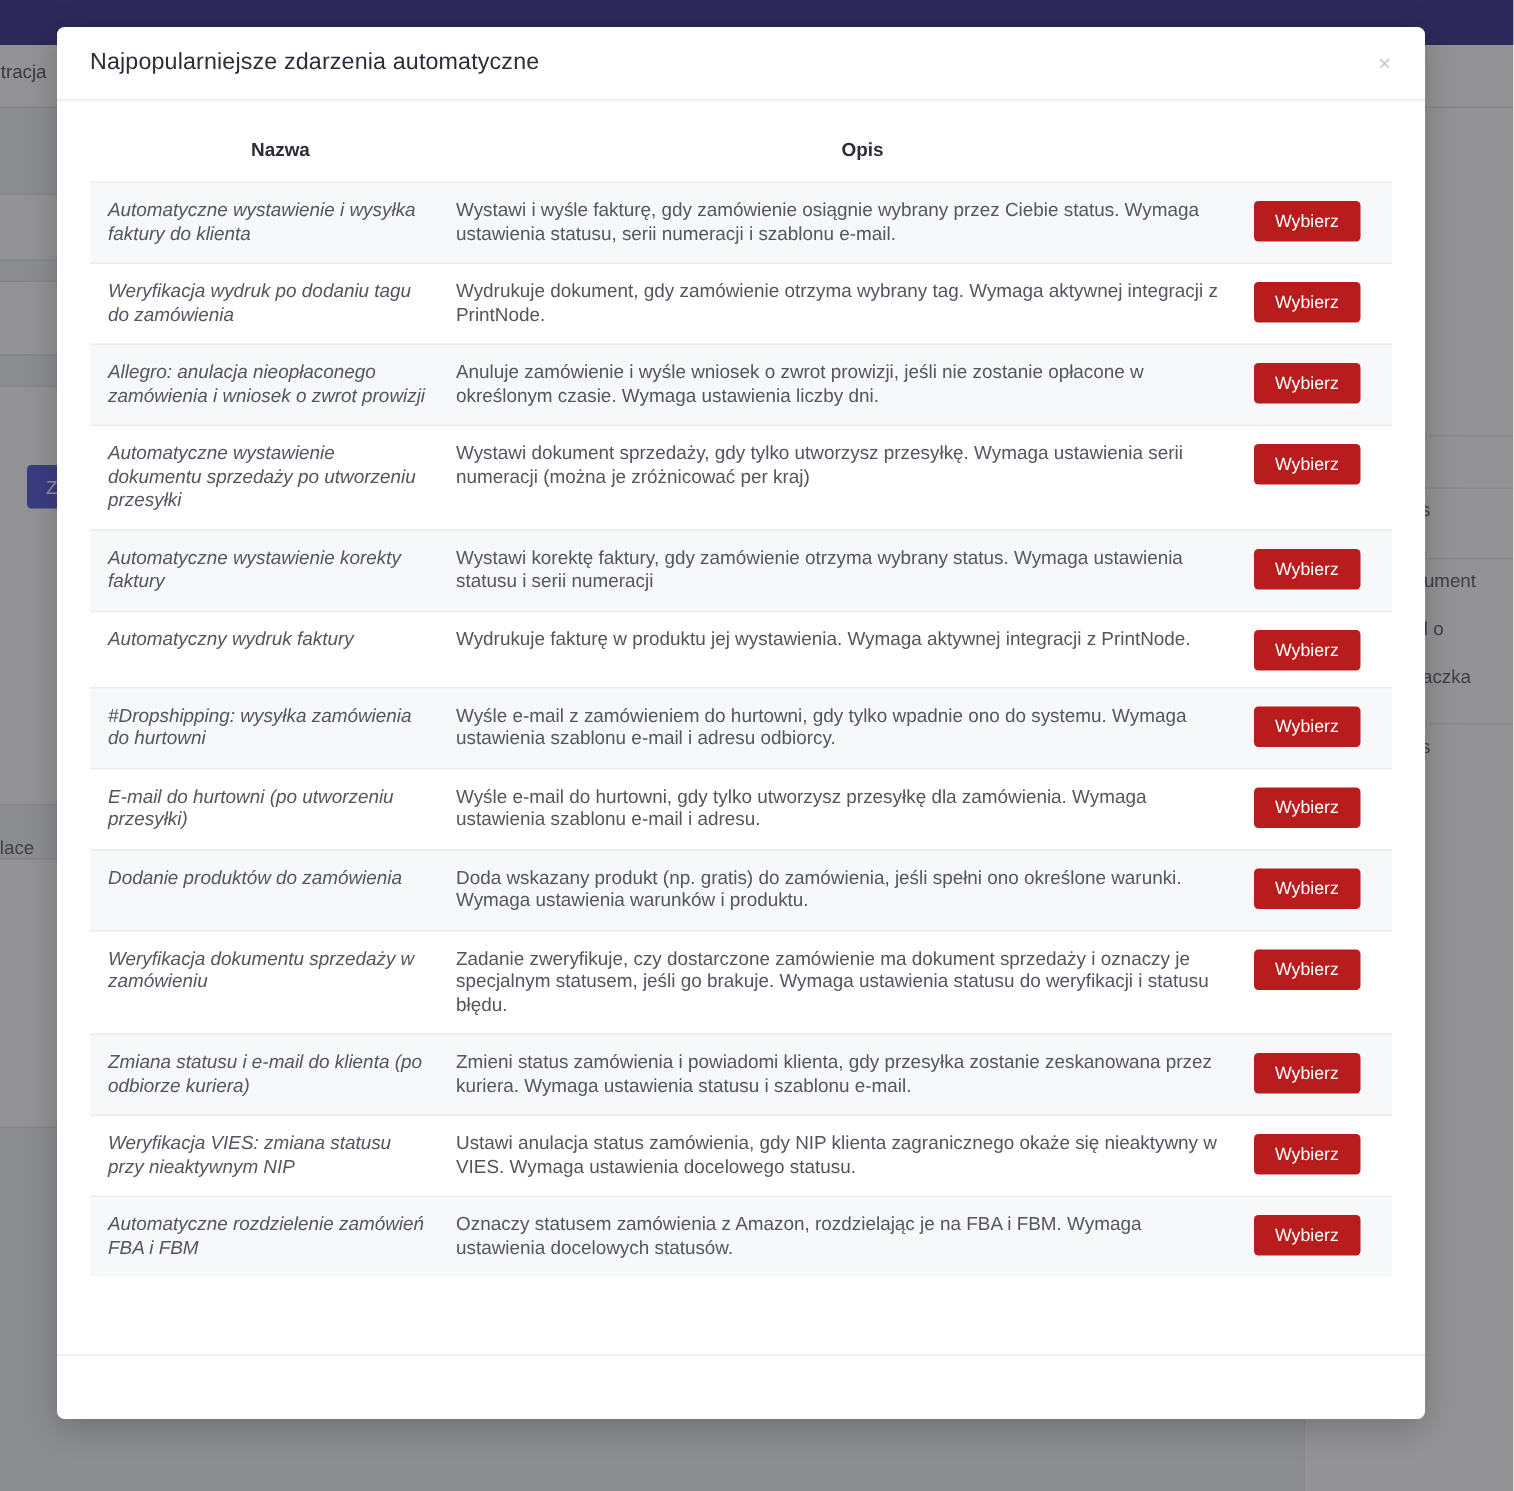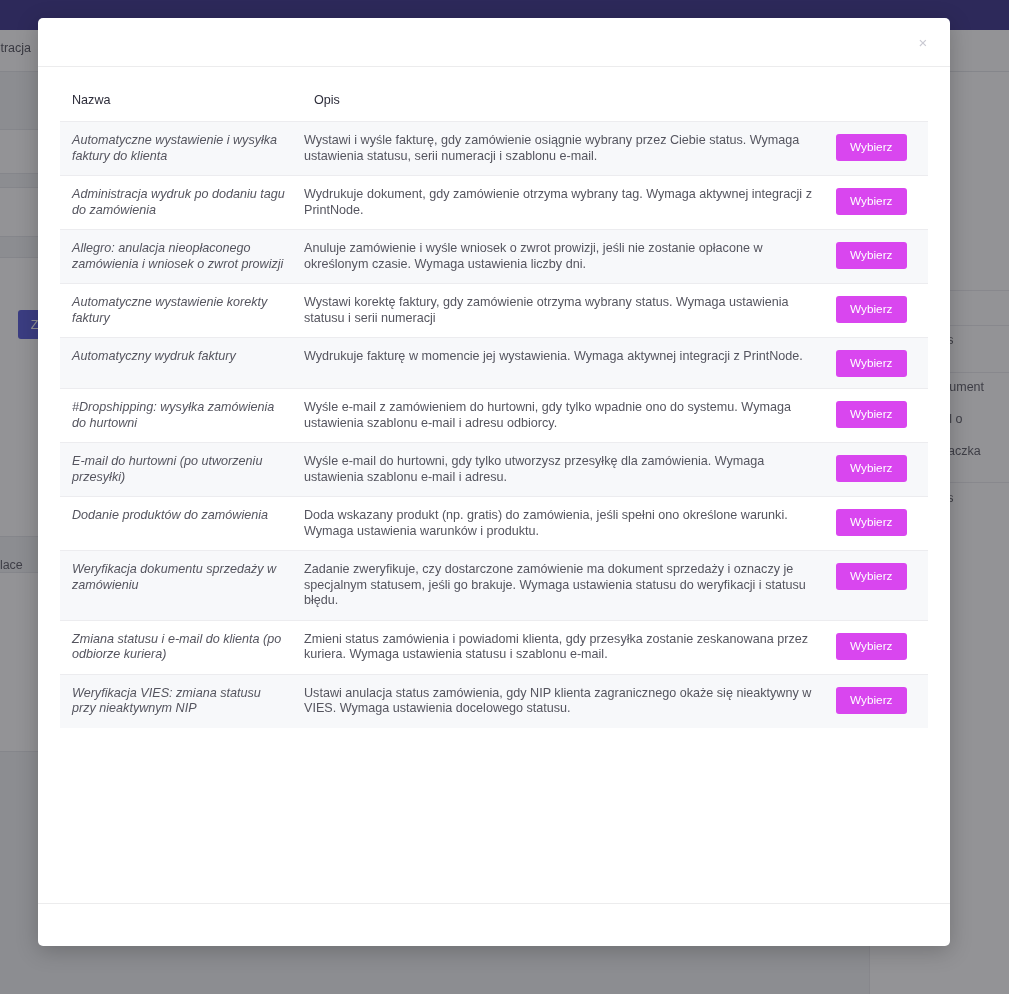--- a/index.html
+++ b/index.html
@@ -129,23 +129,23 @@
     flex: 0 0 43px;
     border-top: 1px solid #ececed;
   }
 
   table.events {
     width: 100%;
     border-collapse: collapse;
     table-layout: fixed;
   }
   table.events th {
-    text-align: left;
+    text-align: center;
     font-size: 12.6px;
-    font-weight: normal;
+    font-weight: bold;
     color: #2d2d3a;
     padding: 26px 0 14px 12px;
     vertical-align: bottom;
   }
   table.events th.c-name { width: 242px; }
   table.events th.c-desc { width: auto; }
   table.events th.c-act  { width: 92px; }
 
   table.events td {
     font-size: 12.6px;
@@ -156,21 +156,21 @@
     border-top: 1px solid #ececef;
   }
   table.events tbody tr:nth-child(odd) { background: #f7f8fa; }
   table.events tbody tr:nth-child(even) { background: #ffffff; }
   table.events td.c-name { padding-right: 14px; font-style: italic; }
   table.events td.c-desc { padding-right: 14px; padding-left: 2px; }
   table.events td.c-act  { padding-left: 0; padding-right: 0; text-align: left; }
 
   .wybierz-btn {
     display: inline-block;
-    background: #d946ef;
+    background: #b91c1c;
     color: #ffffff;
     font-size: 11.8px;
     border: none;
     border-radius: 3px;
     padding: 6px 14px 7px 14px;
     cursor: pointer;
     font-family: "Liberation Sans", sans-serif;
     white-space: nowrap;
     margin-top: 1px;
   }
@@ -203,56 +203,62 @@
     <div class="bg-right-text" style="top:307px; white-space:normal; width:120px;">Wystaw dokument (domyślnie)<br>Wyślij e-mail o zamówieniu<br>Domyślna paczka</div>
     <div class="bg-right-text" style="top:418px;">Ustaw status</div>
   </div>
 </div>
 
 <div id="overlay"></div>
 
 <div id="modal">
 
   <div id="modal-header">
+    <div id="modal-title">Najpopularniejsze zdarzenia automatyczne</div>
     <button id="modal-close">×</button>
   </div>
 
   <div id="modal-body">
     <table class="events">
       <thead>
         <tr>
           <th class="c-name">Nazwa</th>
           <th class="c-desc">Opis</th>
           <th class="c-act"></th>
         </tr>
       </thead>
       <tbody id="events-body">
           <tr>
             <td class="c-name">Automatyczne wystawienie i wysyłka faktury do klienta</td>
             <td class="c-desc">Wystawi i wyśle fakturę, gdy zamówienie osiągnie wybrany przez Ciebie status. Wymaga ustawienia statusu, serii numeracji i szablonu e-mail.</td>
             <td class="c-act"><button class="wybierz-btn">Wybierz</button></td>
           </tr>
           <tr>
-            <td class="c-name">Administracja wydruk po dodaniu tagu do zamówienia</td>
+            <td class="c-name">Weryfikacja wydruk po dodaniu tagu do zamówienia</td>
             <td class="c-desc">Wydrukuje dokument, gdy zamówienie otrzyma wybrany tag. Wymaga aktywnej integracji z PrintNode.</td>
             <td class="c-act"><button class="wybierz-btn">Wybierz</button></td>
           </tr>
           <tr>
             <td class="c-name">Allegro: anulacja nieopłaconego zamówienia i wniosek o zwrot prowizji</td>
             <td class="c-desc">Anuluje zamówienie i wyśle wniosek o zwrot prowizji, jeśli nie zostanie opłacone w określonym czasie. Wymaga ustawienia liczby dni.</td>
             <td class="c-act"><button class="wybierz-btn">Wybierz</button></td>
           </tr>
           <tr>
+            <td class="c-name">Automatyczne wystawienie dokumentu sprzedaży po utworzeniu przesyłki</td>
+            <td class="c-desc">Wystawi dokument sprzedaży, gdy tylko utworzysz przesyłkę. Wymaga ustawienia serii numeracji (można je zróżnicować per kraj)</td>
+            <td class="c-act"><button class="wybierz-btn">Wybierz</button></td>
+          </tr>
+          <tr>
             <td class="c-name">Automatyczne wystawienie korekty faktury</td>
             <td class="c-desc">Wystawi korektę faktury, gdy zamówienie otrzyma wybrany status. Wymaga ustawienia statusu i serii numeracji</td>
             <td class="c-act"><button class="wybierz-btn">Wybierz</button></td>
           </tr>
           <tr>
             <td class="c-name">Automatyczny wydruk faktury</td>
-            <td class="c-desc">Wydrukuje fakturę w momencie jej wystawienia. Wymaga aktywnej integracji z PrintNode.</td>
+            <td class="c-desc">Wydrukuje fakturę w produktu jej wystawienia. Wymaga aktywnej integracji z PrintNode.</td>
             <td class="c-act"><button class="wybierz-btn">Wybierz</button></td>
           </tr>
           <tr>
             <td class="c-name">#Dropshipping: wysyłka zamówienia do hurtowni</td>
             <td class="c-desc">Wyśle e-mail z zamówieniem do hurtowni, gdy tylko wpadnie ono do systemu. Wymaga ustawienia szablonu e-mail i adresu odbiorcy.</td>
             <td class="c-act"><button class="wybierz-btn">Wybierz</button></td>
           </tr>
           <tr>
             <td class="c-name">E-mail do hurtowni (po utworzeniu przesyłki)</td>
             <td class="c-desc">Wyśle e-mail do hurtowni, gdy tylko utworzysz przesyłkę dla zamówienia. Wymaga ustawienia szablonu e-mail i adresu.</td>
@@ -271,18 +277,23 @@
           <tr>
             <td class="c-name">Zmiana statusu i e-mail do klienta (po odbiorze kuriera)</td>
             <td class="c-desc">Zmieni status zamówienia i powiadomi klienta, gdy przesyłka zostanie zeskanowana przez kuriera. Wymaga ustawienia statusu i szablonu e-mail.</td>
             <td class="c-act"><button class="wybierz-btn">Wybierz</button></td>
           </tr>
           <tr>
             <td class="c-name">Weryfikacja VIES: zmiana statusu przy nieaktywnym NIP</td>
             <td class="c-desc">Ustawi anulacja status zamówienia, gdy NIP klienta zagranicznego okaże się nieaktywny w VIES. Wymaga ustawienia docelowego statusu.</td>
             <td class="c-act"><button class="wybierz-btn">Wybierz</button></td>
           </tr>
+          <tr>
+            <td class="c-name">Automatyczne rozdzielenie zamówień FBA i FBM</td>
+            <td class="c-desc">Oznaczy statusem zamówienia z Amazon, rozdzielając je na FBA i FBM. Wymaga ustawienia docelowych statusów.</td>
+            <td class="c-act"><button class="wybierz-btn">Wybierz</button></td>
+          </tr>
         </tbody>
     </table>
   </div>
 
   <div id="modal-footer"></div>
 </div>
 
 </body></html>

